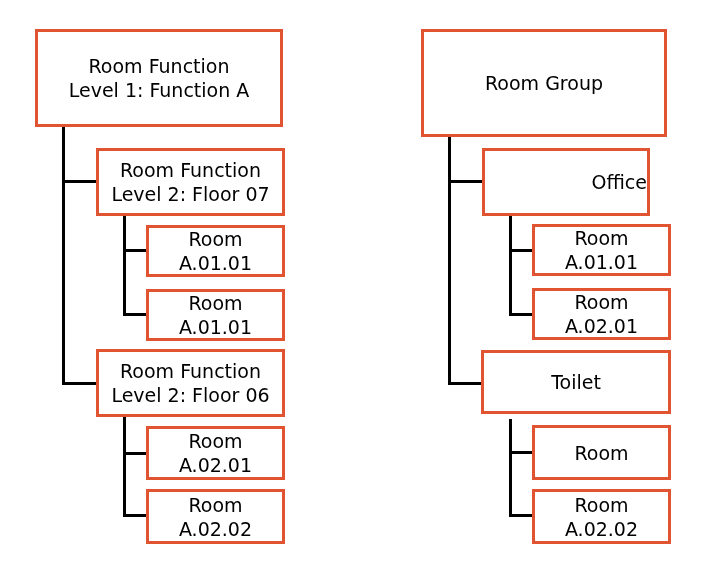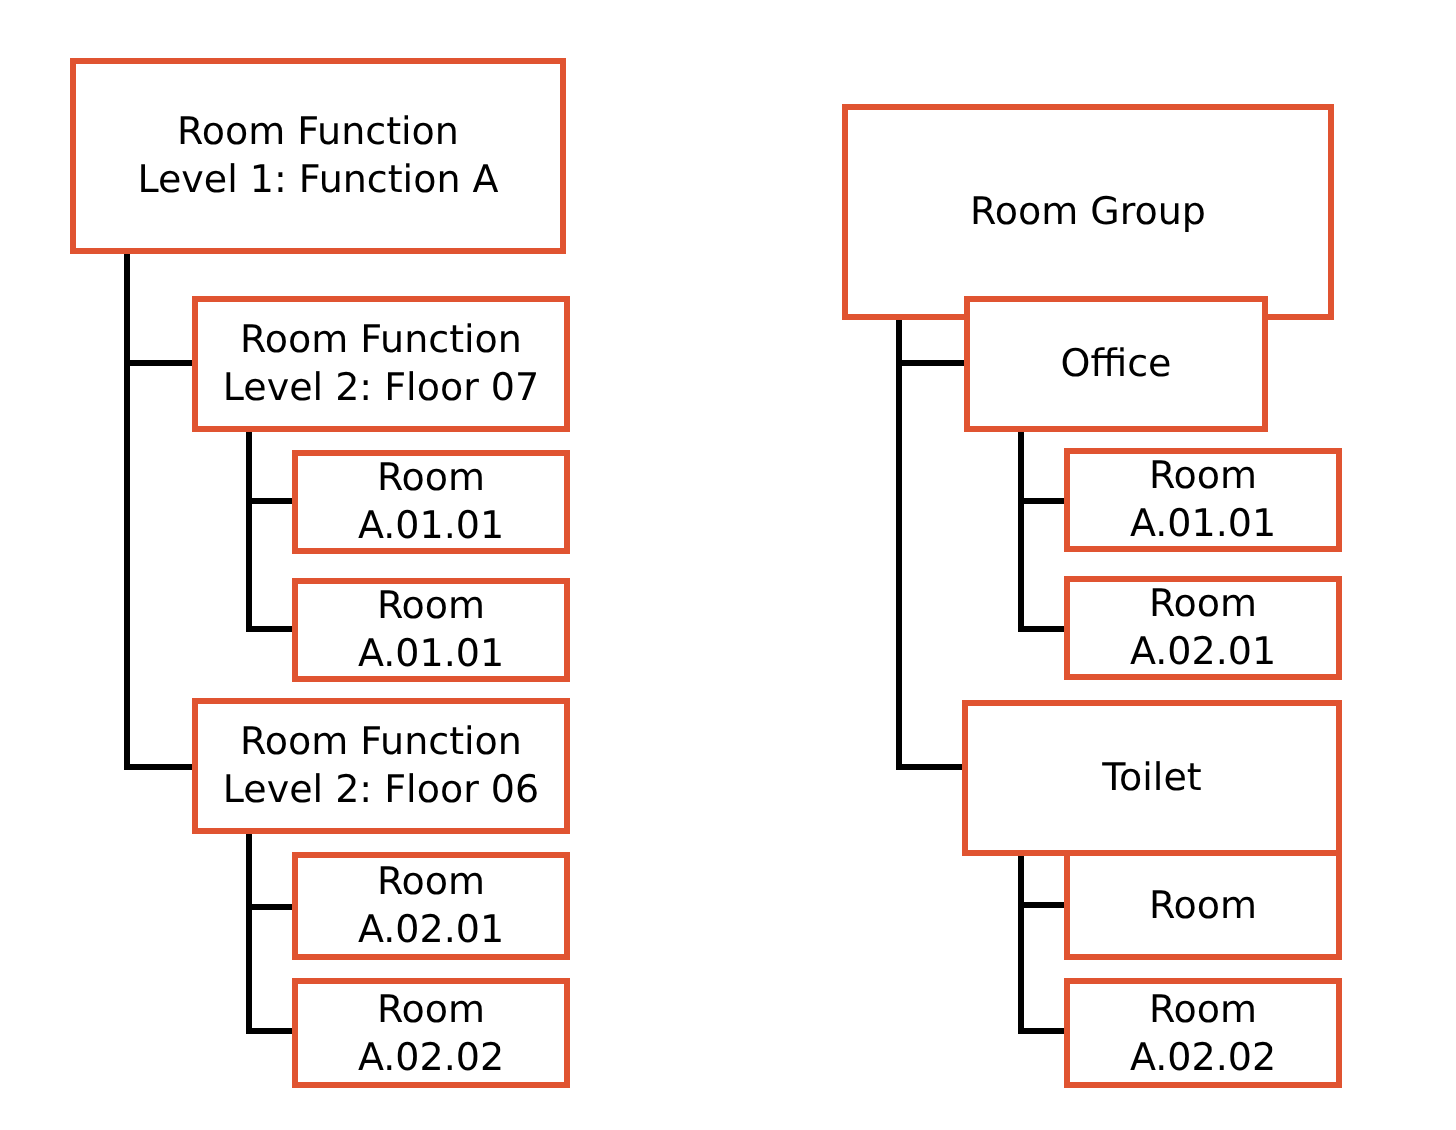--- a/index.html
+++ b/index.html
@@ -83,39 +83,39 @@
   <div class="line" style="left:62px; top:127px; width:3px; height:258px;"></div>
   <div class="line" style="left:62px; top:180px; width:34px; height:3px;"></div>
   <div class="line" style="left:62px; top:382px; width:34px; height:3px;"></div>
   <div class="line" style="left:123px; top:216px; width:3px; height:100px;"></div>
   <div class="line" style="left:123px; top:249px; width:23px; height:3px;"></div>
   <div class="line" style="left:123px; top:313px; width:23px; height:3px;"></div>
   <div class="line" style="left:123px; top:417px; width:3px; height:100px;"></div>
   <div class="line" style="left:123px; top:452px; width:23px; height:3px;"></div>
   <div class="line" style="left:123px; top:514px; width:23px; height:3px;"></div>
 
-  <div class="box" style="left:421px; top:29px; width:246px; height:108px;margin-top:23px;">
+  <div class="box" style="left:421px; top:29px; width:246px; height:108px;">
     <span>Room Group</span>
   </div>
 
-  <div class="box" style="left:482px; top:148px; width:152px; height:68px;">
+  <div class="box" style="left:482px; top:148px; width:168px; height:68px;align-items:flex-end;">
     <span>Office</span>
   </div>
 
   <div class="box" style="left:532px; top:224px; width:139px; height:52px;">
     <span>Room</span>
     <span>A.01.01</span>
   </div>
 
   <div class="box" style="left:532px; top:288px; width:139px; height:52px;">
     <span>Room</span>
     <span>A.02.01</span>
   </div>
 
-  <div class="box" style="left:481px; top:350px; width:190px; height:78px;">
+  <div class="box" style="left:481px; top:350px; width:190px; height:64px;">
     <span>Toilet</span>
   </div>
 
   <div class="box" style="left:532px; top:425px; width:139px; height:55px;">
     <span>Room</span>
   </div>
 
   <div class="box" style="left:532px; top:489px; width:139px; height:55px;">
     <span>Room</span>
     <span>A.02.02</span>

